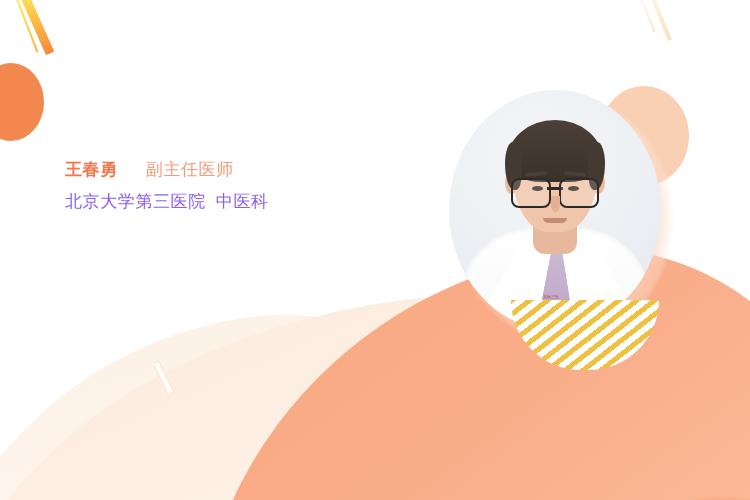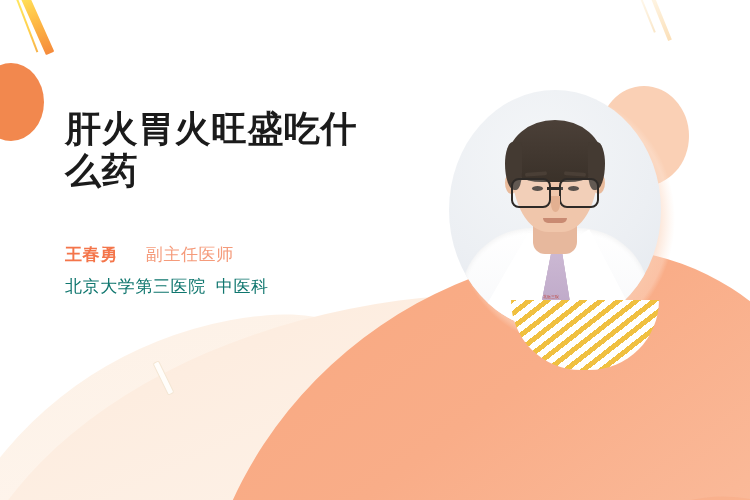--- a/index.html
+++ b/index.html
@@ -245,21 +245,21 @@
     line-height:1.9;
     color:#f59b7b;
     letter-spacing:.6px;
   }
   .doc-name{
     color:#f4754a;
     font-weight:700;
     margin-right:28px;
   }
   .doc-role{color:#f59b7b;}
-  .affil{display:block;color:#0f766e;}
+  .affil{display:block;color:#8b5cf6;}
   .affil .dept{margin-left:10px;}
 </style>
 </head>
 <body>
 
 <div id="card">
 
   <div class="bg-layer">
     <div class="wave-tint"></div>
     <div class="wave-light"></div>
@@ -310,22 +310,20 @@
           <span>Peking University Third Hospital</span>
         </span>
       </div>
       <div class="p-pen"></div>
     </div>
 
     <div class="stripes"></div>
   </div>
 
   <div class="text-block">
-    <h1 class="title">肝火胃火旺盛吃什
-么药</h1>
 
     <div class="byline">
       <span class="doc-name">王春勇</span><span class="doc-role">副主任医师</span>
       <span class="affil"><span>北京大学第三医院</span><span class="dept">中医科</span></span>
     </div>
   </div>
 
 </div>
 
 </body></html>

